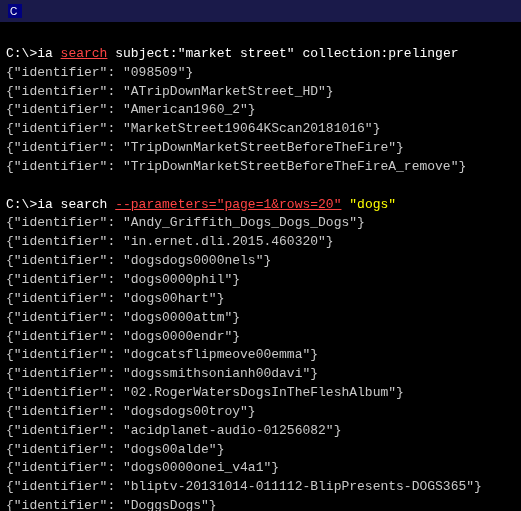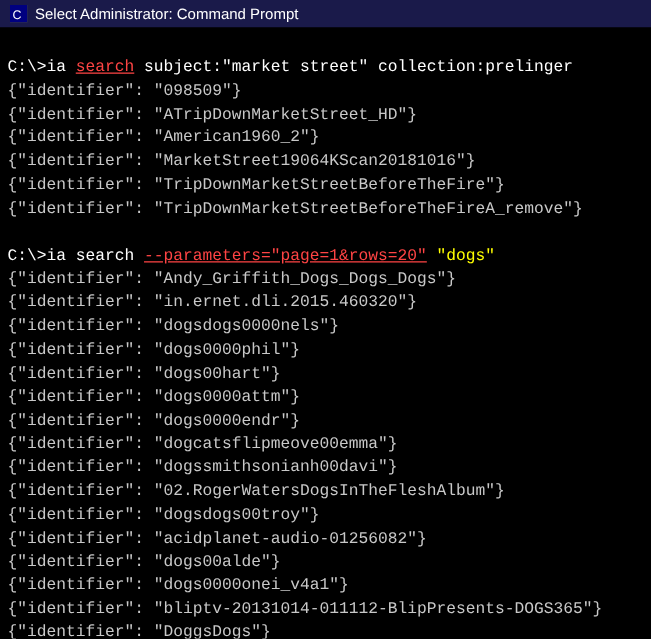--- a/index.html
+++ b/index.html
@@ -42,16 +42,15 @@
 </head>
 <body>
 
 <div class="title-bar">
   <span class="title-bar-icon">
     <svg width="14" height="14" viewBox="0 0 14 14">
       <rect width="14" height="14" fill="#000080"></rect>
       <text x="2" y="11" font-size="10" fill="white" font-family="Arial">C</text>
     </svg>
   </span>
-  <span>Select Administrator: Command Prompt</span>
 </div>
 
 <div class="terminal" id="terminal-content"><div>&nbsp;</div><div><span style="color:#ffffff">C:\&gt;ia </span><span style="color:#ff4444;text-decoration:underline">search</span><span style="color:#ffffff"> subject:"market street" collection:prelinger</span></div><div style="color: rgb(200, 200, 200);">{"identifier": "098509"}</div><div style="color: rgb(200, 200, 200);">{"identifier": "ATripDownMarketStreet_HD"}</div><div style="color: rgb(200, 200, 200);">{"identifier": "American1960_2"}</div><div style="color: rgb(200, 200, 200);">{"identifier": "MarketStreet19064KScan20181016"}</div><div style="color: rgb(200, 200, 200);">{"identifier": "TripDownMarketStreetBeforeTheFire"}</div><div style="color: rgb(200, 200, 200);">{"identifier": "TripDownMarketStreetBeforeTheFireA_remove"}</div><div>&nbsp;</div><div><span style="color:#ffffff">C:\&gt;ia search </span><span style="color:#ff4444;text-decoration:underline">--parameters="page=1&amp;rows=20"</span><span style="color:#ffffff"> </span><span style="color:#ffff00">"dogs"</span></div><div style="color: rgb(200, 200, 200);">{"identifier": "Andy_Griffith_Dogs_Dogs_Dogs"}</div><div style="color: rgb(200, 200, 200);">{"identifier": "in.ernet.dli.2015.460320"}</div><div style="color: rgb(200, 200, 200);">{"identifier": "dogsdogs0000nels"}</div><div style="color: rgb(200, 200, 200);">{"identifier": "dogs0000phil"}</div><div style="color: rgb(200, 200, 200);">{"identifier": "dogs00hart"}</div><div style="color: rgb(200, 200, 200);">{"identifier": "dogs0000attm"}</div><div style="color: rgb(200, 200, 200);">{"identifier": "dogs0000endr"}</div><div style="color: rgb(200, 200, 200);">{"identifier": "dogcatsflipmeove00emma"}</div><div style="color: rgb(200, 200, 200);">{"identifier": "dogssmithsonianh00davi"}</div><div style="color: rgb(200, 200, 200);">{"identifier": "02.RogerWatersDogsInTheFleshAlbum"}</div><div style="color: rgb(200, 200, 200);">{"identifier": "dogsdogs00troy"}</div><div style="color: rgb(200, 200, 200);">{"identifier": "acidplanet-audio-01256082"}</div><div style="color: rgb(200, 200, 200);">{"identifier": "dogs00alde"}</div><div style="color: rgb(200, 200, 200);">{"identifier": "dogs0000onei_v4a1"}</div><div style="color: rgb(200, 200, 200);">{"identifier": "bliptv-20131014-011112-BlipPresents-DOGS365"}</div><div style="color: rgb(200, 200, 200);">{"identifier": "DoggsDogs"}</div></div>
 
 </body></html>

